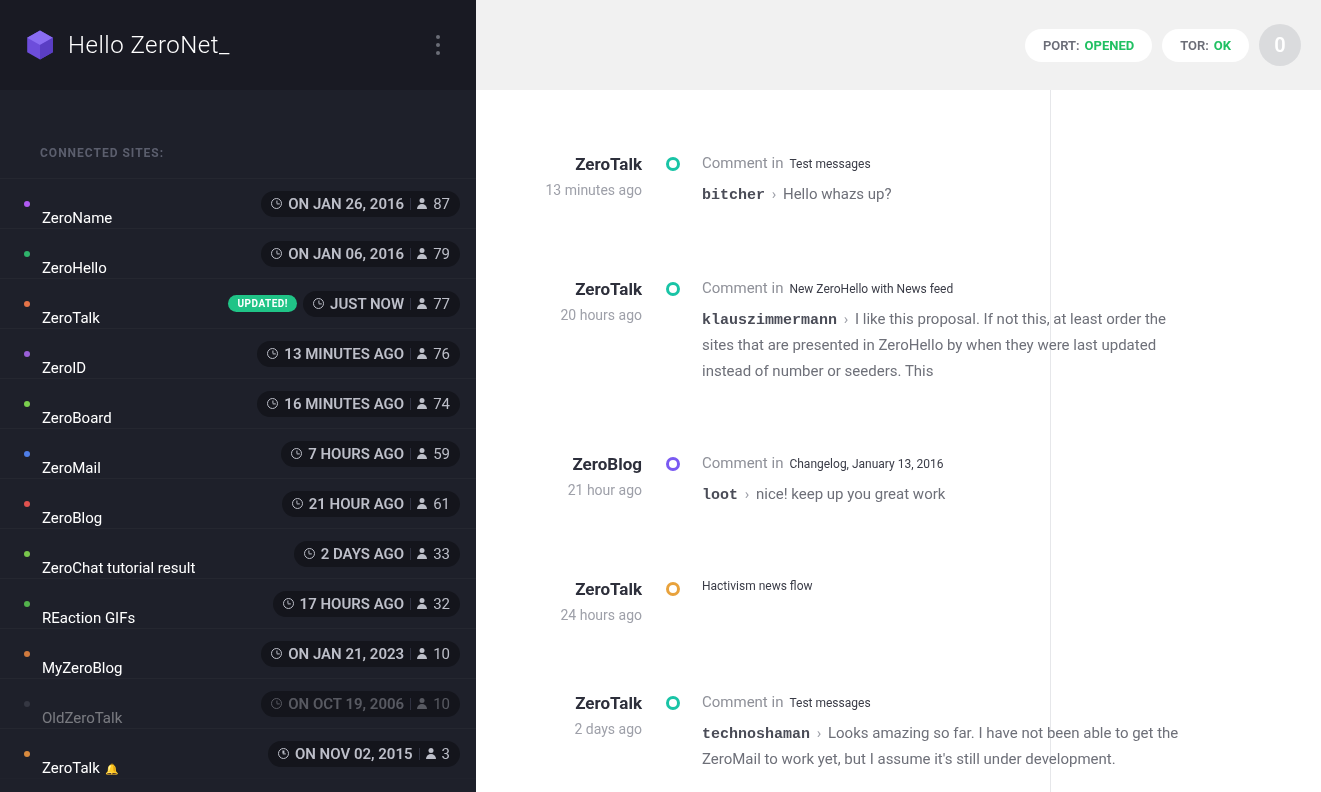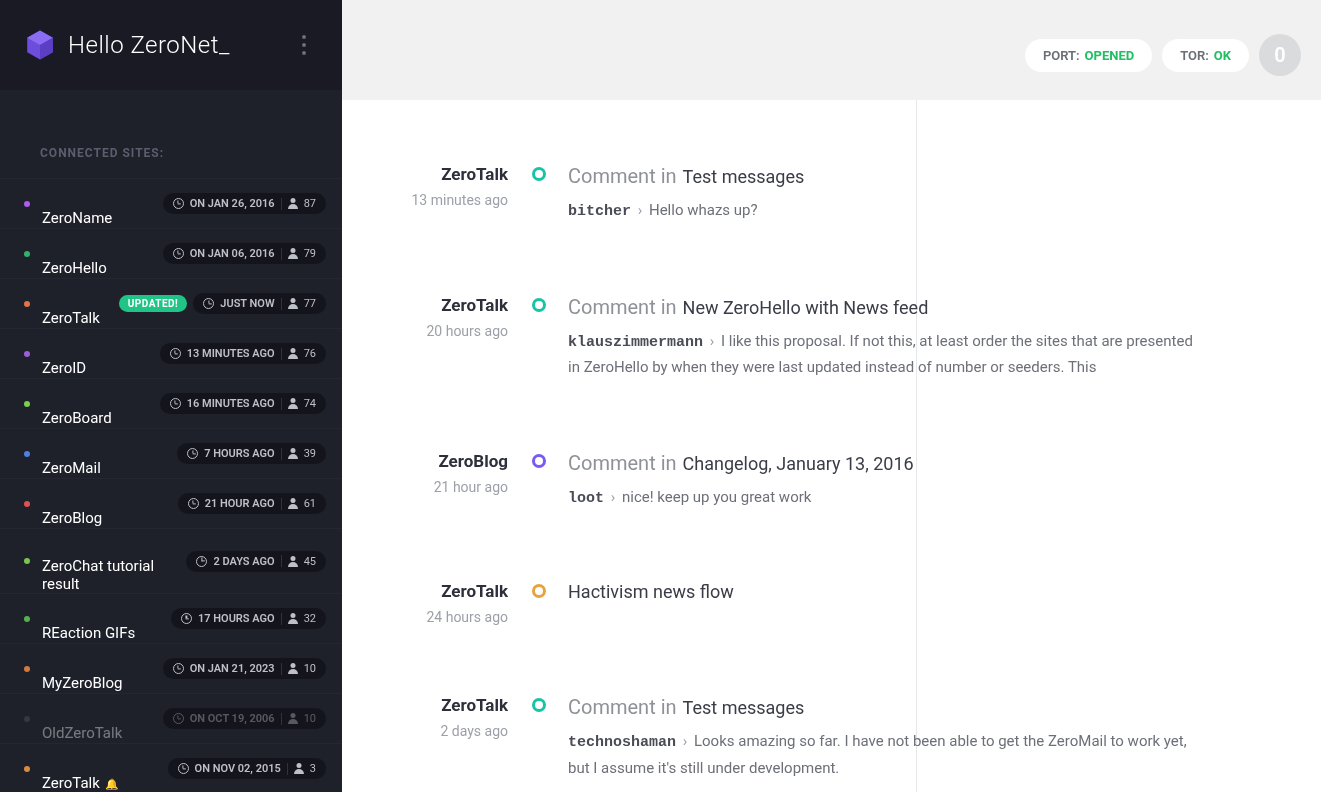--- a/index.html
+++ b/index.html
@@ -7,21 +7,21 @@
     font-family: -apple-system, BlinkMacSystemFont, "Segoe UI", Roboto, Helvetica, Arial, sans-serif;
     background: #f1f1f1;
     color: #333;
     width: 1321px;
     height: 792px;
     overflow: hidden;
     display: flex;
   }
   
   .sidebar {
-    width: 342px;
+    width: 476px;
     height: 100%;
     background: #1e202a;
     color: #fff;
     display: flex;
     flex-direction: column;
     overflow: hidden;
   }
   .sb-header {
     height: 90px;
     display: flex;
@@ -109,21 +109,21 @@
     padding: 3px 9px;
     border-radius: 12px;
     margin-left: 6px;
   }
   .pill {
     display: flex;
     align-items: center;
     background: #14151c;
     border-radius: 20px;
     padding: 4px 10px;
-    font-size: 11px;
+    font-size: 15px;
     color: #bdbfc9;
     margin-left: 6px;
     gap: 6px;
   }
   .pill-time { white-space: nowrap; font-weight:600; }
   .pill-sep {
     width: 1px;
     height: 12px;
     background: #2f3140;
   }
@@ -186,21 +186,20 @@
     overflow: hidden;
   }
   .main-header {
     height: 90px;
     display: flex;
     align-items: center;
     justify-content: flex-end;
     padding: 0 20px;
     gap: 10px;
     background: #f1f1f1;
-    margin-top: 10px;
   }
   .status-pill {
     background: #fff;
     border-radius: 22px;
     padding: 9px 18px;
     font-size: 13px;
     font-weight: 600;
     color: #6b6d77;
     display: flex;
     gap: 5px;
@@ -271,25 +270,25 @@
     flex: 1;
     padding-right: 80px;
   }
   .feed-title-row {
     display: flex;
     align-items: baseline;
     gap: 6px;
     flex-wrap: wrap;
   }
   .feed-prefix {
-    font-size: 20px;
+    font-size: 15px;
     color: #8f9199;
   }
   .feed-title {
-    font-size: 18px;
+    font-size: 12px;
     color: #3a3c47;
     font-weight: 400;
   }
   .feed-content {
     margin-top: 10px;
     font-size: 15px;
     color: #6e7079;
     line-height: 1.7;
   }
   .feed-user {
@@ -383,21 +382,21 @@
       </div>
       <div class="site-item">
         <span class="site-dot" style="background: rgb(79, 126, 232);"></span>
         <span class="site-name">ZeroMail</span>
         <span style="flex: 0 1 0%;"></span>
         <span class="pill">
           <span class="clock-icon"></span>
           <span class="pill-time">7 HOURS AGO</span>
           <span class="pill-sep"></span>
           <span class="user-icon"></span>
-          <span class="pill-count">39</span>
+          <span class="pill-count">59</span>
         </span>
       </div>
       <div class="site-item">
         <span class="site-dot" style="background: rgb(224, 82, 79);"></span>
         <span class="site-name">ZeroBlog</span>
         <span style="flex: 0 1 0%;"></span>
         <span class="pill">
           <span class="clock-icon"></span>
           <span class="pill-time">21 HOUR AGO</span>
           <span class="pill-sep"></span>
@@ -407,21 +406,21 @@
       </div>
       <div class="site-item">
         <span class="site-dot" style="background: rgb(121, 198, 76);"></span>
         <span class="site-name">ZeroChat tutorial result</span>
         <span style="flex: 0 1 0%;"></span>
         <span class="pill">
           <span class="clock-icon"></span>
           <span class="pill-time">2 DAYS AGO</span>
           <span class="pill-sep"></span>
           <span class="user-icon"></span>
-          <span class="pill-count">45</span>
+          <span class="pill-count">33</span>
         </span>
       </div>
       <div class="site-item">
         <span class="site-dot" style="background: rgb(83, 178, 76);"></span>
         <span class="site-name">REaction GIFs</span>
         <span style="flex: 0 1 0%;"></span>
         <span class="pill">
           <span class="clock-icon"></span>
           <span class="pill-time">17 HOURS AGO</span>
           <span class="pill-sep"></span>

